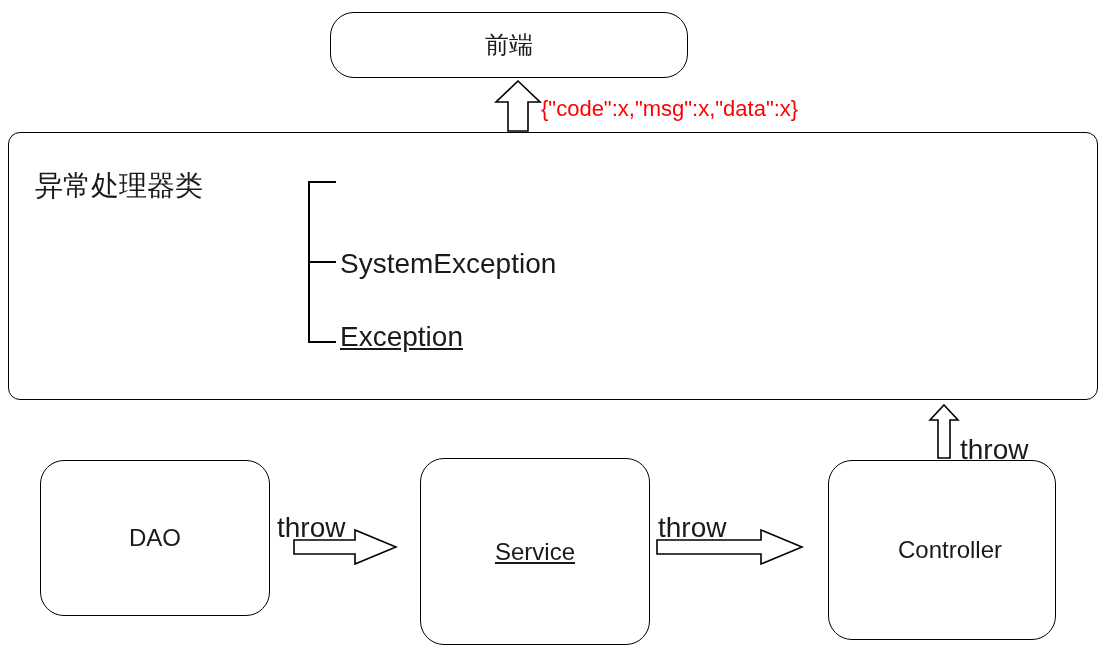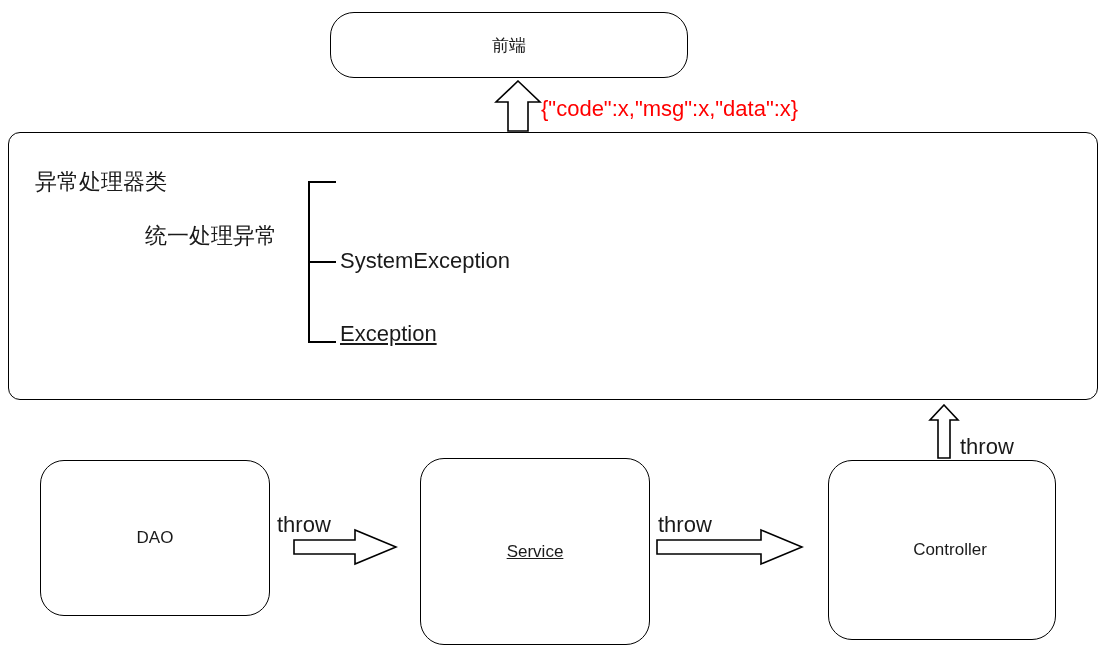--- a/index.html
+++ b/index.html
@@ -16,28 +16,28 @@
     overflow: hidden;
     color: #1a1a1a;
   }
   .node {
     position: absolute;
     border: 1.6px solid #000000;
     background: #ffffff;
     display: flex;
     align-items: center;
     justify-content: center;
-    font-size: 17px;
+    font-size: 24px;
     box-sizing: border-box;
   }
   .rounded-lg { border-radius: 24px; }
   .rounded-md { border-radius: 12px; }
   .label {
     position: absolute;
-    font-size: 22px;
+    font-size: 28px;
     white-space: nowrap;
   }
   .annotation {
     position: absolute;
     font-size: 22px;
     white-space: nowrap;
   }
   .line {
     position: absolute;
     background: #000000;
@@ -57,21 +57,20 @@
   <svg class="arrow-svg" style="left:494px; top:80px;" width="48" height="52" viewBox="0 0 48 52">
     <polygon class="arrow-shape" points="24,1 46,22 34,22 34,51 14,51 14,22 2,22"></polygon>
   </svg>
 
   <div class="annotation" style="left:541px; top:96px; color:#ff0000;">{"code":x,"msg":x,"data":x}</div>
 
   <div class="node rounded-md" style="left:8px; top:132px; width:1090px; height:268px; justify-content:flex-start; align-items:flex-start;"></div>
 
   <div class="label" style="left:35px; top:167px;">异常处理器类</div>
 
-  <div class="label" style="left:145px; top:221px;">统一处理异常</div>
 
   <div class="line" style="left:308px; top:181px; width:1.6px; height:161px;"></div>
   <div class="line" style="left:308px; top:181px; width:28px; height:1.6px;"></div>
   <div class="line" style="left:308px; top:261px; width:28px; height:1.6px;"></div>
   <div class="line" style="left:308px; top:341px; width:28px; height:1.6px;"></div>
 
   <div class="label" style="left:340px; top:248px;">SystemException</div>
   <div class="label" style="left:340px; top:321px;text-decoration:underline;">Exception</div>
 
   <div class="node rounded-lg" style="left:40px; top:460px; width:230px; height:156px;">

